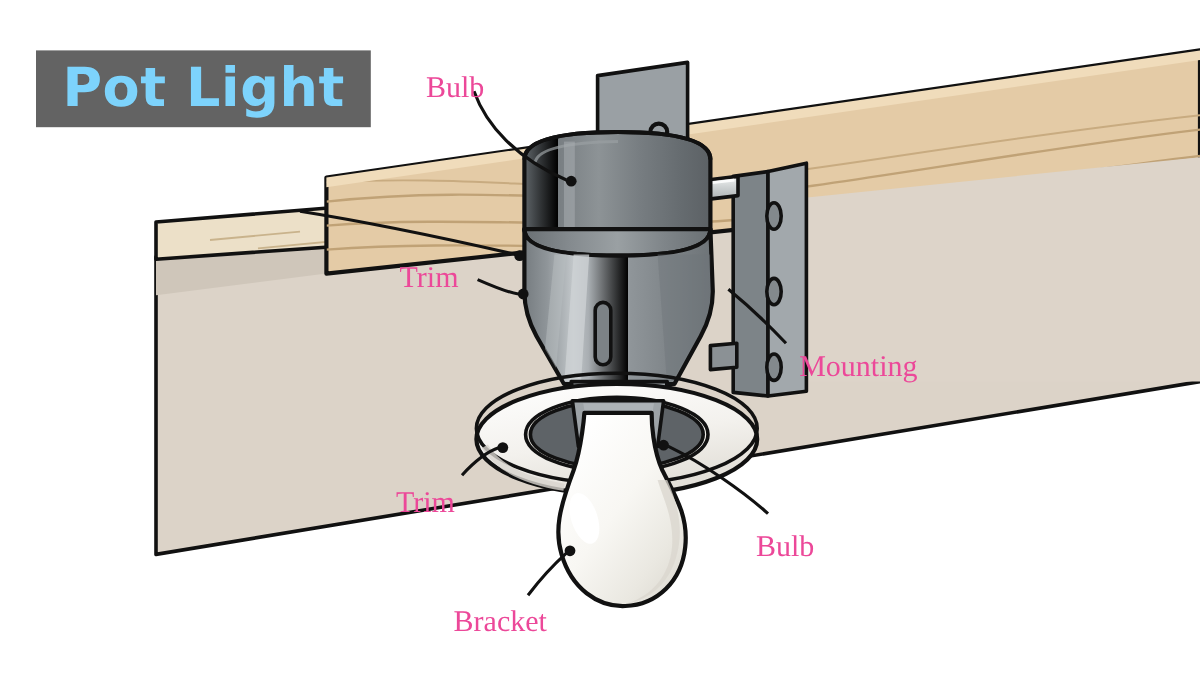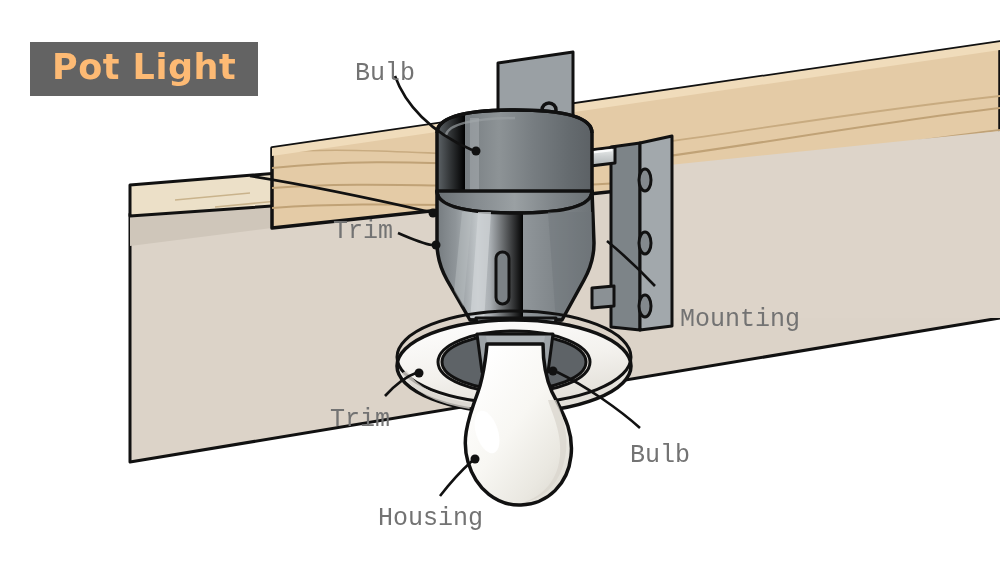--- a/index.html
+++ b/index.html
@@ -26,34 +26,34 @@
     top: 0;
     width: 1000px;
     height: 563px;
     display: block;
   }
   .badge {
     position: absolute;
     left: 30px;
     top: 42px;
     background: #636363;
-    color: #fdba74;
+    color: #7dd3fc;
     font-family: "DejaVu Sans", sans-serif;
-    font-size: 35px;
+    font-size: 45px;
     font-weight: bold;
     letter-spacing: 0.5px;
     padding: 8px 22px 11px 22px;
     line-height: 1.0;
     white-space: nowrap;
   }
   .lbl {
     position: absolute;
-    font-family: Liberation Mono, monospace;
+    font-family: Liberation Serif, serif;
     font-size: 25px;
-    color: #737373;
+    color: #ec4899;
     white-space: nowrap;
     line-height: 1.08;
   }
 </style>
 </head>
 <body>
 
 <div id="stage">
 
   <svg id="diagram-svg" viewBox="0 0 1000 563" xmlns="http://www.w3.org/2000/svg">
@@ -253,22 +253,22 @@
       <circle cx="433" cy="213" r="4.5" fill="#111111" stroke="none"></circle>
     </g>
   </svg>
 
   <div class="badge">Pot Light</div>
 
   <div class="lbl" style="left:355px; top:60px;">Bulb</div>
 
   <div class="lbl" style="left:333px; top:218px;">Trim</div>
 
-  <div class="lbl" style="left:680px; top:292px;margin-top:14px;">Mounting</div>
+  <div class="lbl" style="left:666px; top:292px;">Mounting</div>
 
 
   <div class="lbl" style="left:330px; top:406px;">Trim</div>
 
   <div class="lbl" style="left:630px; top:442px;">Bulb</div>
 
-  <div class="lbl" style="left:378px; top:505px;">Housing</div>
+  <div class="lbl" style="left:378px; top:505px;">Bracket</div>
 
 </div>
 
 </body></html>

